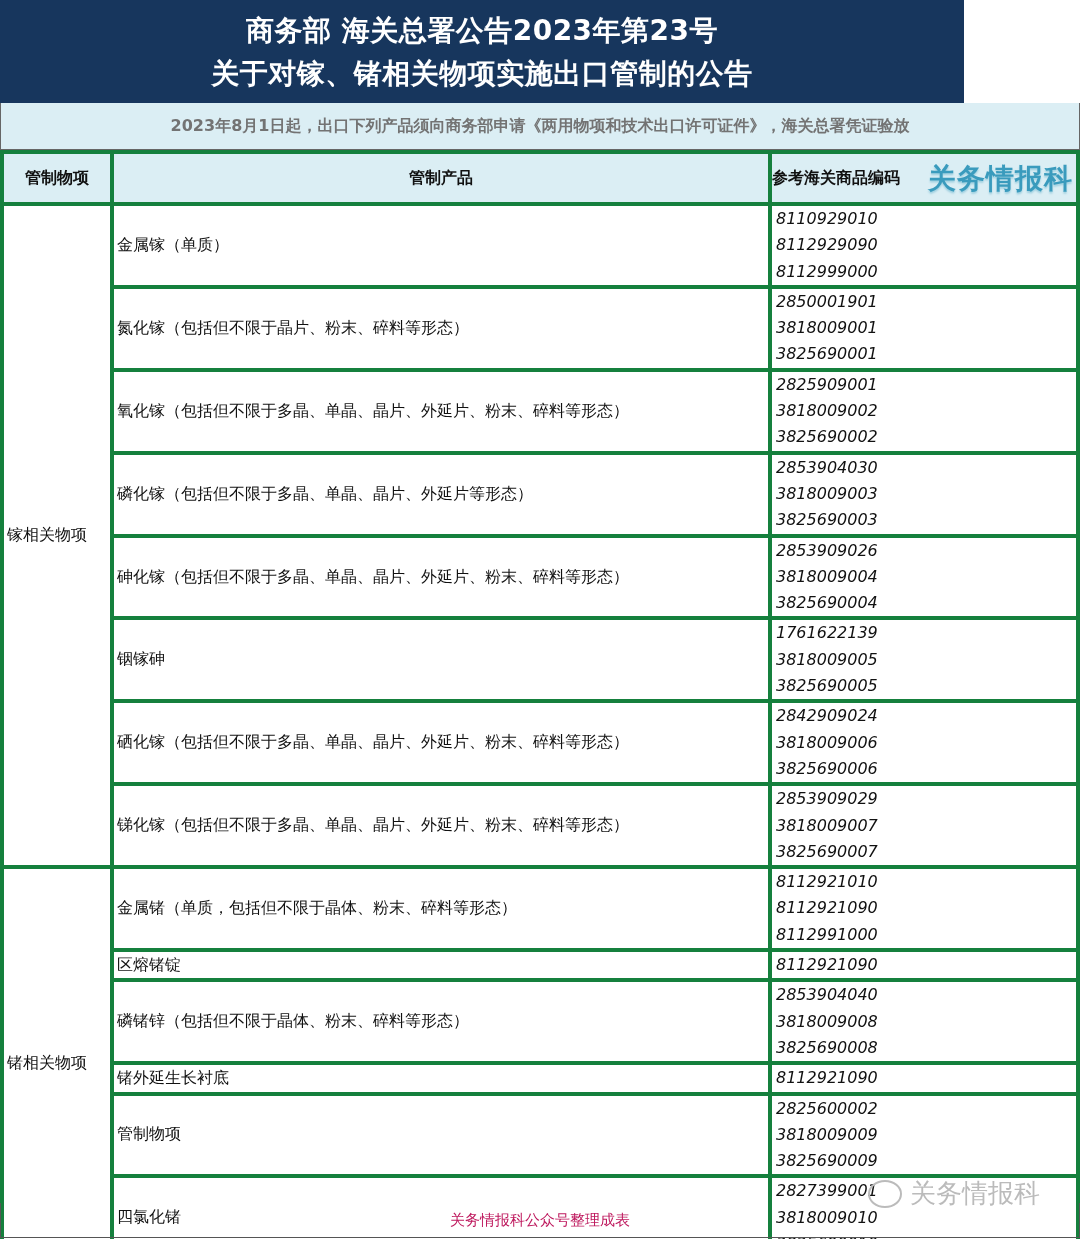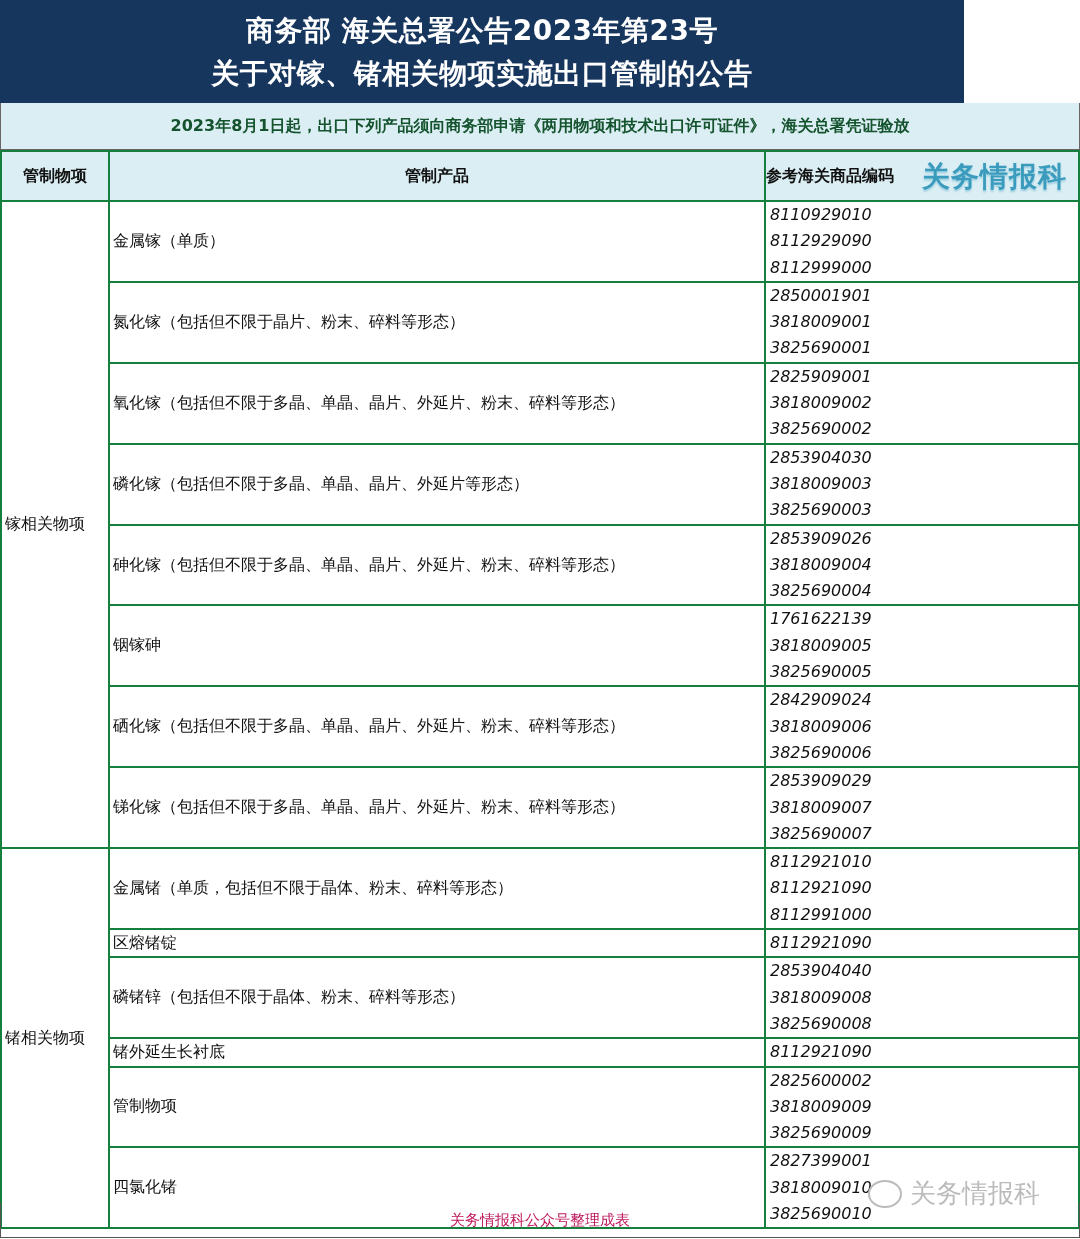--- a/index.html
+++ b/index.html
@@ -4,23 +4,23 @@
 <style>
   html, body { margin:0; padding:0; background:#ffffff; }
   body { width:1080px; height:1239px; position:relative; overflow:hidden;
          font-family:"DejaVu Sans","Liberation Sans",sans-serif; color:#111; }
   .title-band { position:absolute; left:0; top:0; width:964px; height:103px;
          background:#17365d; color:#fff; text-align:center; }
   .title-band .l1 { position:absolute; left:0; right:0; top:12px; font-size:28px; font-weight:bold; letter-spacing:0.5px; }
   .title-band .l2 { position:absolute; left:0; right:0; top:55px; font-size:28px; font-weight:bold; letter-spacing:0.5px; }
   .notice { position:absolute; left:0; top:103px; width:1078px; height:46px; background:#dbeef4;
          border:1px solid #666; border-top:none; text-align:center; line-height:46px;
-         color:#14532d; font-weight:bold; font-size:16px; }
+         color:#737373; font-weight:bold; font-size:16px; }
   table.grid { position:absolute; left:0; top:150px; width:1080px; border-collapse:collapse; table-layout:fixed; }
-  table.grid td, table.grid th { border:2px solid #15803d; padding:0; }
+  table.grid td, table.grid th { border:4px solid #15803d; padding:0; }
   th { background:#dbeef4; height:48px; font-size:16px; font-weight:bold; }
   th.c1 { width:106px; } th.c2 { width:654px; } th.c3 { text-align:left; padding-left:4px; position:relative; }
   .brand { position:absolute; left:156px; top:6px; font-size:28px; font-weight:bold; color:#3a9bbd;
            text-shadow:0 2px 2px #9fd0e0; letter-spacing:1px; }
   td.group { font-size:16px; text-align:left; padding-left:3px !important; vertical-align:middle; }
   td.prod { font-size:16px; padding-left:3px !important; vertical-align:middle; }
   td.codes { font-size:16px; padding-left:4px !important; vertical-align:top; }
   .code { height:26.3px; line-height:26px;font-style:italic; }
   .footer { position:absolute; left:0; top:1203px; width:1078px; height:34px; border:1px solid #555; border-top:none;
             text-align:center; line-height:34px; color:#be185d; font-size:15px; }

